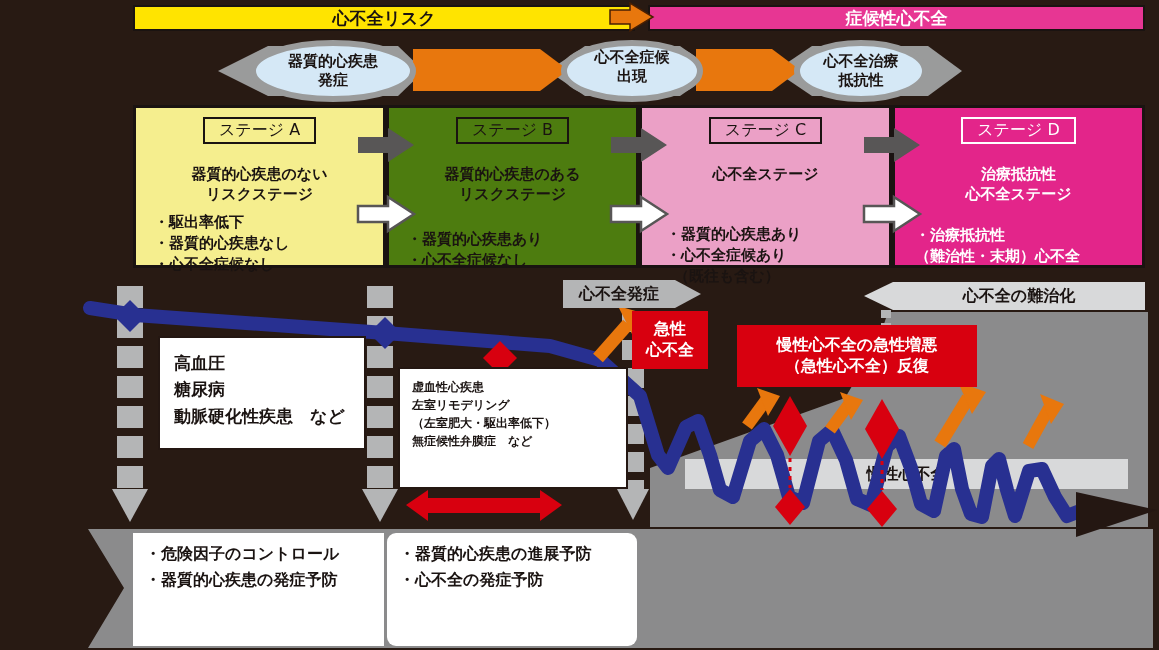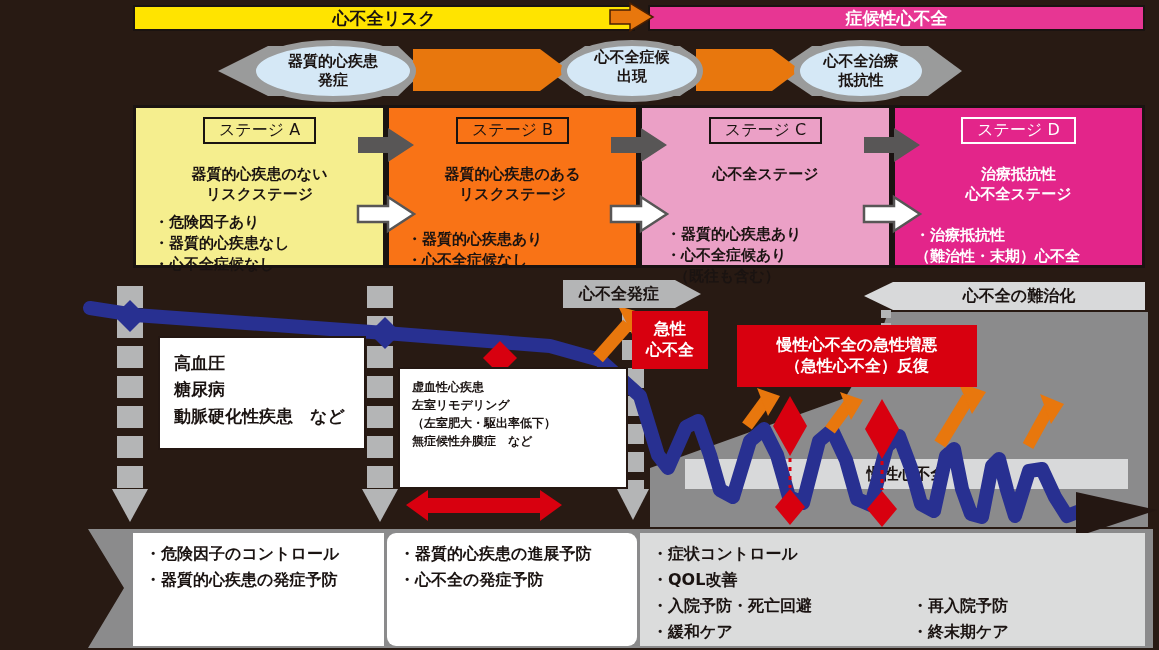--- a/index.html
+++ b/index.html
@@ -11,21 +11,21 @@
   .bar{height:26px;border:2px solid #1a1311;display:flex;align-items:center;justify-content:center;
        font-size:17px;font-weight:bold;line-height:1;}
   .bar-risk{left:133px;top:5px;width:502px;background:#ffe400;}
   .bar-symp{left:648px;top:5px;width:497px;background:#e73693;color:#fff;}
   
   .oval-label{display:flex;flex-direction:column;align-items:center;justify-content:center;
               font-size:15px;font-weight:bold;line-height:1.25;text-align:center;height:56px;}
   
   .stage{top:105px;height:163px;border:3px solid #1a1311;text-align:center;}
   .stage-a{left:133px;width:253px;background:#f5ee8e;}
-  .stage-b{left:386px;width:253px;background:#f97316;}
+  .stage-b{left:386px;width:253px;background:#4d7c0f;}
   .stage-c{left:639px;width:253px;background:#eba0c6;}
   .stage-d{left:892px;width:253px;background:#e3258a;color:#fff;}
   .stage-title{display:inline-block;margin-top:9px;padding:1px 14px;border:2px solid #1a1311;
                font-size:16px;font-weight:normal;}
   .stage-d .stage-title{border-color:#fff;}
   .stage-sub{font-size:15px;font-weight:600;line-height:1.35;margin-top:20px;}
   .stage-bullets{font-size:15px;font-weight:600;line-height:1.4;text-align:left;margin-left:18px;}
   .stage-a .stage-bullets{margin-top:7px;}
   .stage-b .stage-bullets{margin-top:24px;}
   .stage-c .stage-bullets{margin-top:40px;margin-left:24px;}
@@ -110,21 +110,21 @@
     <div>抵抗性</div>
   </div>
 
   <div class="abs stage stage-a">
     <div class="stage-title">ステージ A</div>
     <div class="stage-sub">
       <div>器質的心疾患のない</div>
       <div>リスクステージ</div>
     </div>
     <div class="stage-bullets">
-      <div>・危険因子あり</div>
+      <div>・駆出率低下</div>
       <div>・器質的心疾患なし</div>
       <div>・心不全症候なし</div>
     </div>
   </div>
   <div class="abs stage stage-b">
     <div class="stage-title">ステージ B</div>
     <div class="stage-sub">
       <div>器質的心疾患のある</div>
       <div>リスクステージ</div>
     </div>
@@ -237,24 +237,14 @@
   </div>
 
   <div class="abs goalbox goal-1">
     <div>・危険因子のコントロール</div>
     <div>・器質的心疾患の発症予防</div>
   </div>
   <div class="abs goalbox goal-2">
     <div>・器質的心疾患の進展予防</div>
     <div>・心不全の発症予防</div>
   </div>
-  <div class="abs goalbox goal-3">
-    <div>・症状コントロール</div>
-    <div>・QOL改善</div>
-    <div>・入院予防・死亡回避</div>
-    <div>・緩和ケア</div>
-    <div class="goal-right">
-      <div>・再入院予防</div>
-      <div>・終末期ケア</div>
-    </div>
-  </div>
 
 </div>
 
 </body></html>

